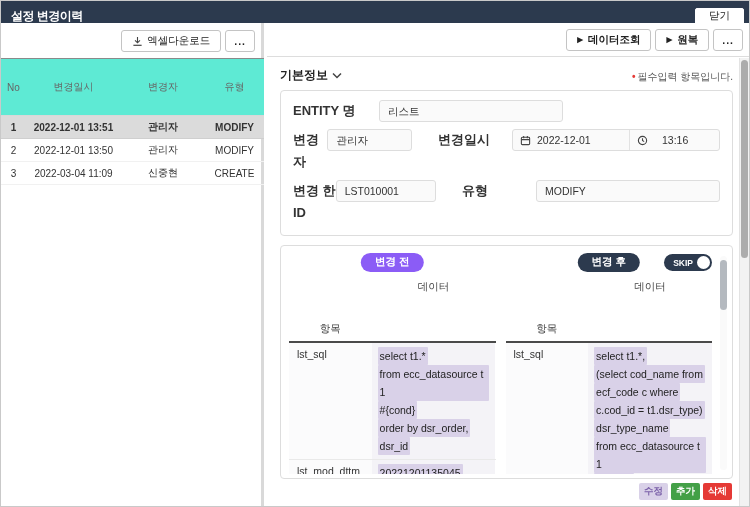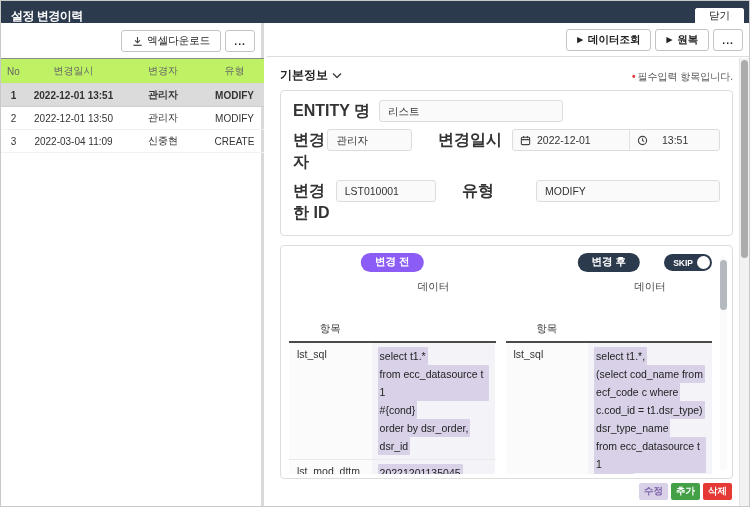--- a/index.html
+++ b/index.html
@@ -17,21 +17,21 @@
   
   .left-panel { position:absolute; top:22px; left:0; width:263px; bottom:0; background:#fff;
     border-right:3px solid #d9d9d9; }
   .left-toolbar { display:flex; justify-content:flex-end; gap:4px; padding:7px 6px 6px; }
   .btn { background:#fff; border:1px solid #c4c4c4; border-radius:3px; height:22px; padding:0 10px;
     font-size:10.5px; color:#222; display:inline-flex; align-items:center; gap:4px; cursor:pointer; }
   .btn.more { padding:0 8px; letter-spacing:1px; font-weight:bold; }
   .icon { display:inline-flex; align-items:center; }
 
   table.history { width:100%; border-collapse:collapse; font-size:10px; table-layout:fixed; }
-  table.history th { background:#bef264; color:#666; font-weight:normal; padding:5px 2px;
+  table.history th { background:#5eead4; color:#666; font-weight:normal; padding:21px 2px;
     border-top:1px solid #8a8a8a; border-bottom:1px solid #d8d8d8; }
   table.history td { padding:4px 2px; text-align:center; color:#333; border-bottom:1px solid #f1f1f1;
     overflow:hidden; white-space:nowrap; }
   table.history tr.selected td { background:#dbdbdb; font-weight:bold; border-bottom:1px solid #cfcfcf; }
   .c-no { width:25px; } .c-dt { width:95px; } .c-user { width:84px; } .c-type { width:59px; }
 
   .pagination { position:absolute; left:0; right:0; bottom:0; height:27px; border-top:1px solid #e0e0e0;
     display:flex; align-items:center; justify-content:flex-end; gap:5px; padding:0 8px; font-size:10px; color:#333; }
   .pg-input { width:24px; height:17px; border:1px solid #c8c8c8; border-radius:2px; text-align:center;
     font-size:10px; font-family:inherit; color:#333; }
@@ -54,21 +54,21 @@
     border-left:1px solid #e3e3e3; }
   .v-scrollbar .thumb { position:absolute; top:2px; left:1px; width:7px; height:198px; background:#acacac; border-radius:4px; }
 
   .section-head { display:flex; align-items:flex-end; justify-content:space-between; height:18px; }
   .section-title { font-size:12px; font-weight:bold; color:#222; display:flex; align-items:center; gap:4px; }
   .required-note { font-size:10px; color:#555; }
   .required-note .dot { color:#e53935; font-weight:bold; margin-right:2px; }
 
   .form-box { border:1px solid #ddd; border-radius:4px; margin-top:6px; padding:9px 12px 4px; }
   .form-row { display:flex; margin-bottom:7px; }
-  .f-label { width:86px; font-size:16px; font-weight:bold; color:#333; line-height:22px; }
+  .f-label { width:86px; font-size:13px; font-weight:bold; color:#333; line-height:22px; }
   .f-label.n { width:74px; }
   .f-input { width:184px; height:22px; background:#fafafa; border:1px solid #ddd; border-radius:3px;
     font-size:10.5px; color:#333; line-height:20px; padding:0 8px; }
   .f-col2 { display:flex; margin-left:26px; }
   .dt-composite { display:flex; width:208px; height:22px; background:#fafafa; border:1px solid #ddd;
     border-radius:3px; overflow:hidden; align-items:center; }
   .dt-ic { width:24px; display:flex; align-items:center; justify-content:center; align-self:stretch; }
   .dt-date { width:92px; font-size:10.5px; color:#333; }
   .dt-sep { width:1px; align-self:stretch; background:#e2e2e2; }
   .dt-time { flex:1; font-size:10.5px; color:#333; padding-left:8px; }
@@ -212,21 +212,21 @@
                   </svg>
               </span>
               <span class="dt-date">2022-12-01</span>
               <span class="dt-sep"></span>
               <span class="dt-ic">
                 <svg class="mini" width="11" height="11" viewBox="0 0 12 12">
                     <circle cx="6" cy="6" r="4.5"></circle>
                     <path d="M6 3.5V6l1.8 1.2"></path>
                   </svg>
               </span>
-              <span class="dt-time">13:51</span>
+              <span class="dt-time">13:16</span>
             </div>
           </div>
         </div>
         <div class="form-row">
           <span class="f-label">변경 한 ID</span>
           <div class="f-input">LST010001</div>
           <div class="f-col2">
             <span class="f-label n">유형</span>
             <div class="f-input">MODIFY</div>
           </div>

